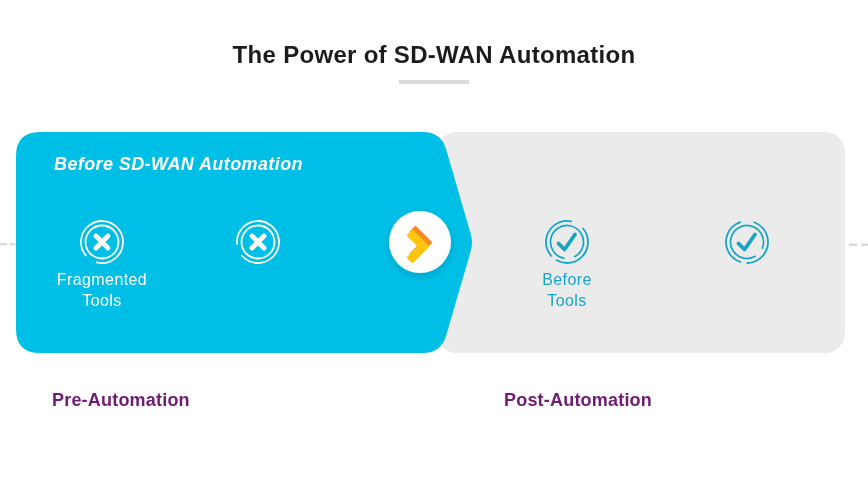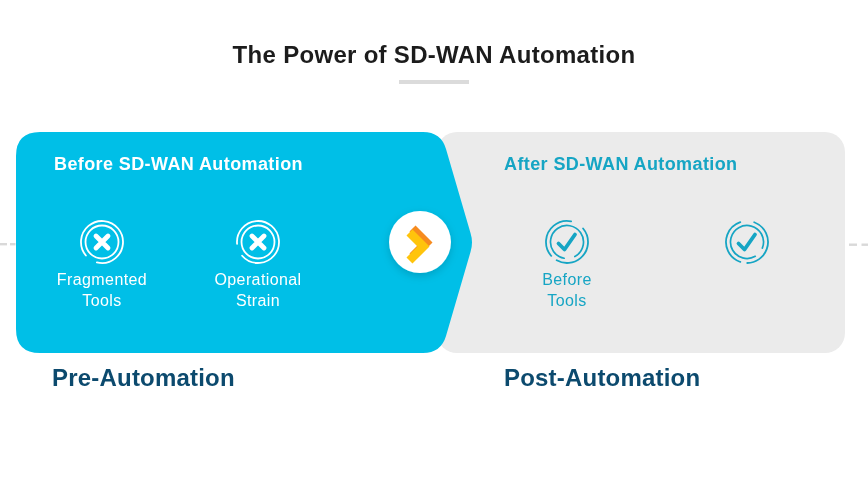--- a/index.html
+++ b/index.html
@@ -9,38 +9,38 @@
   }
   .bg-svg{position:absolute;left:0;top:0;width:868px;height:488px;}
   .title{
     position:absolute;top:41px;left:0;width:868px;text-align:center;
     font-size:24px;font-weight:bold;color:#1C1C1C;letter-spacing:.3px;
   }
   .title-underline{
     position:absolute;top:80px;left:399px;width:70px;height:4px;background:#DBDBDB;
   }
   .panel-heading{
-    position:absolute;top:154px;font-size:18px;font-weight:bold;letter-spacing:.4px;
+    position:absolute;top:154px;font-size:18px;font-weight:bold;letter-spacing:.4px;font-style:italic;
   }
   .heading-before{left:54px;color:#ffffff;}
   .heading-after{left:504px;color:#16A5C4;}
   .icon-item{
     position:absolute;top:219px;width:150px;display:flex;flex-direction:column;align-items:center;
   }
   .icon-item svg{width:46px;height:46px;display:block;}
   .icon-label{
     margin-top:4px;text-align:center;font-size:16px;font-weight:500;
     line-height:21px;letter-spacing:.4px;
   }
   .before-label{color:#ffffff;}
   .after-label{color:#16A5C4;}
   .item-1{left:27px;}  .item-2{left:183px;}
   .item-3{left:492px;} .item-4{left:672px;}
   .caption{
-    position:absolute;top:364px;font-size:24px;font-weight:bold;color:#0c4a6e;letter-spacing:.2px;
+    position:absolute;top:390px;font-size:18px;font-weight:bold;color:#701a75;letter-spacing:.2px;
   }
   .caption-pre{left:52px;}
   .caption-post{left:504px;}
 </style>
 </head>
 <body>
 
 <div class="stage">
 
   <svg class="bg-svg" viewBox="0 0 868 488">
@@ -68,44 +68,39 @@
       <circle cx="420" cy="242" r="31" fill="#ffffff" filter="url(#cshadow)"></circle>
       <path d="M412.5 228.5 L426.5 242.5 L412.5 256.5" fill="none" stroke="#F68B1F" stroke-width="8.5"></path>
       <path d="M409.5 232.5 L423.5 246.5 L409.5 260.5" fill="none" stroke="#FFC40C" stroke-width="8.5"></path>
     </g>
   </svg>
 
   <div class="title">The Power of SD-WAN Automation</div>
   <div class="title-underline"></div>
 
   <div class="panel-heading heading-before">Before SD-WAN Automation</div>
-  <div class="panel-heading heading-after">After SD-WAN Automation</div>
 
   <div class="icon-item item-1">
     <svg viewBox="0 0 46 46">
       <circle cx="23" cy="23" r="21" fill="none" stroke="#ffffff" stroke-width="1.8" stroke-linecap="round" stroke-dasharray="118 13.9" transform="rotate(140 23 23)"></circle>
       <circle cx="23" cy="23" r="16.5" fill="none" stroke="#ffffff" stroke-width="1.8"></circle>
       <path d="M17 17 L29 29 M29 17 L17 29" stroke="#ffffff" stroke-width="4.8" stroke-linecap="round" fill="none"></path>
     </svg>
     <div class="icon-label before-label">
       <div>Fragmented</div>
       <div>Tools</div>
     </div>
   </div>
 
   <div class="icon-item item-2">
     <svg viewBox="0 0 46 46">
       <circle cx="23" cy="23" r="21" fill="none" stroke="#ffffff" stroke-width="1.8" stroke-linecap="round" stroke-dasharray="118 13.9" transform="rotate(175 23 23)"></circle>
       <circle cx="23" cy="23" r="16.5" fill="none" stroke="#ffffff" stroke-width="1.8"></circle>
       <path d="M17 17 L29 29 M29 17 L17 29" stroke="#ffffff" stroke-width="4.8" stroke-linecap="round" fill="none"></path>
     </svg>
-    <div class="icon-label before-label">
-      <div>Operational</div>
-      <div>Strain</div>
-    </div>
   </div>
 
   <div class="icon-item item-3">
     <svg viewBox="0 0 46 46">
       <circle cx="23" cy="23" r="21" fill="none" stroke="#16A5C4" stroke-width="1.8" stroke-linecap="round" stroke-dasharray="58 7 52 14.9" transform="rotate(-40 23 23)"></circle>
       <circle cx="23" cy="23" r="16.5" fill="none" stroke="#16A5C4" stroke-width="1.7" stroke-linecap="round" stroke-dasharray="92 11.7" transform="rotate(100 23 23)"></circle>
       <path d="M14.5 24.5 L20.5 30.5 L31 15.5" stroke="#16A5C4" stroke-width="3.8" stroke-linecap="round" stroke-linejoin="round" fill="none"></path>
     </svg>
     <div class="icon-label after-label">
       <div>Before</div>

